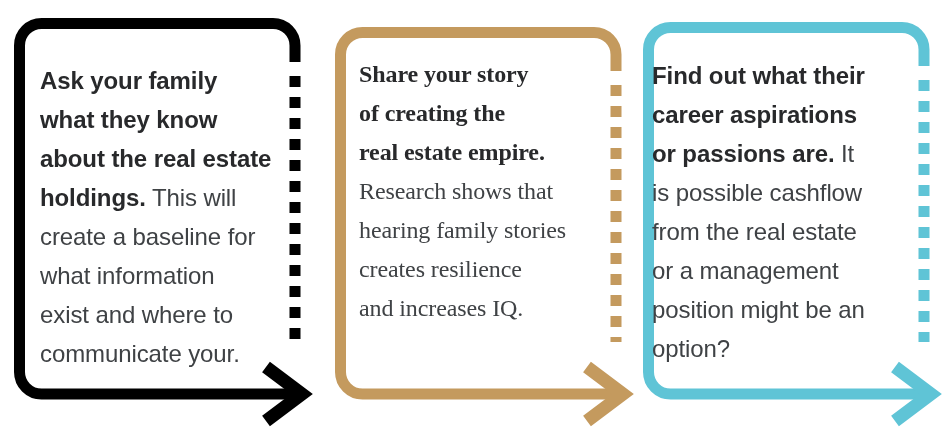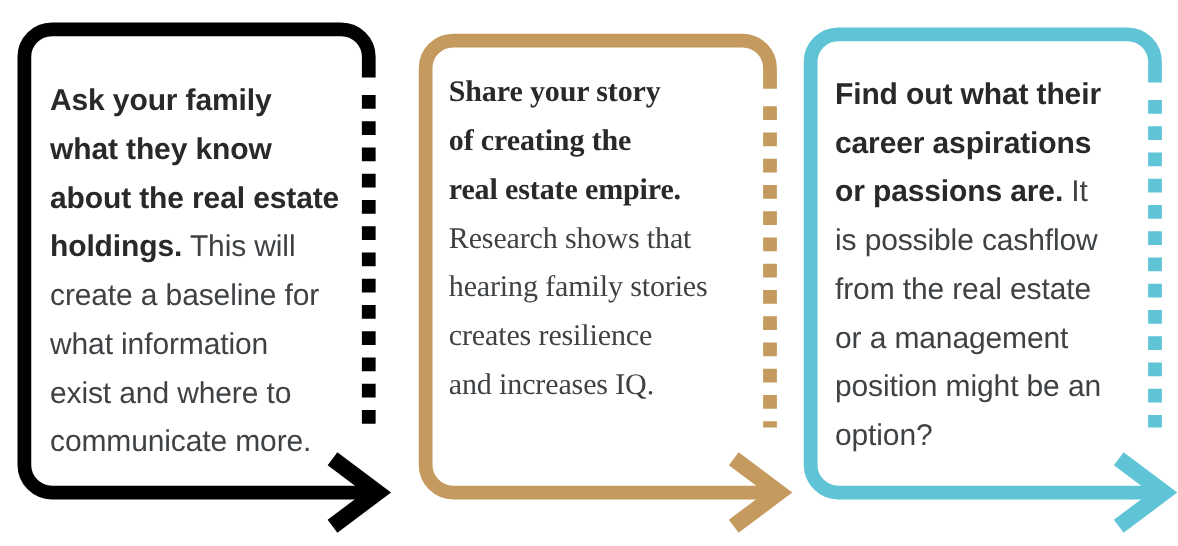--- a/index.html
+++ b/index.html
@@ -69,21 +69,21 @@
       <line class="dashes" x1="281" x2="281" y1="58" y2="324" stroke="#000000"></line>
       <path class="chev" d="M 252 349 L 288 376 L 252 403" stroke="#000000"></path>
     </svg>
     <p class="copy" style="left:26px; top:43px;"><span class="lead">Ask your family
 what they know
 about the real estate
 holdings.</span><span class="rest"> This will
 create a baseline for
 what information
 exist and where to
-communicate more.</span></p>
+communicate your.</span></p>
   </section>
 
   <section class="card" style="left:335px; top:27px; width:302px; height:405px;">
     <svg class="frame" width="302" height="405" viewBox="0 0 302 405">
       <path class="solid" d="M 281 44 L 281 27.5 A 22 22 0 0 0 259 5.5 L 27.5 5.5 A 22 22 0 0 0 5.5 27.5 L 5.5 345 A 22 22 0 0 0 27.5 367 L 284 367" stroke="#c49a5e"></path>
       <line class="dashes" x1="281" x2="281" y1="58" y2="315" stroke="#c49a5e"></line>
       <path class="chev" d="M 252 340 L 288 367 L 252 394" stroke="#c49a5e"></path>
     </svg>
     <p class="copy" style="left:24px; top:28px;font-family:Liberation Serif, serif;"><span class="lead">Share your story
 of creating the
@@ -93,21 +93,21 @@
 creates resilience
 and increases IQ.</span></p>
   </section>
 
   <section class="card" style="left:643px; top:22px; width:302px; height:410px;">
     <svg class="frame" width="302" height="410" viewBox="0 0 302 410">
       <path class="solid" d="M 281 44 L 281 27.5 A 22 22 0 0 0 259 5.5 L 27.5 5.5 A 22 22 0 0 0 5.5 27.5 L 5.5 350 A 22 22 0 0 0 27.5 372 L 284 372" stroke="#5fc4d6"></path>
       <line class="dashes" x1="281" x2="281" y1="58" y2="320" stroke="#5fc4d6"></line>
       <path class="chev" d="M 252 345 L 288 372 L 252 399" stroke="#5fc4d6"></path>
     </svg>
-    <p class="copy" style="left:25px; top:34px;"><span class="lead">Find out what their
+    <p class="copy" style="left:9px; top:34px;"><span class="lead">Find out what their
 career aspirations
 or passions are.</span><span class="rest"> It
 is possible cashflow
 from the real estate
 or a management
 position might be an
 option?</span></p>
   </section>
 
 </div>

